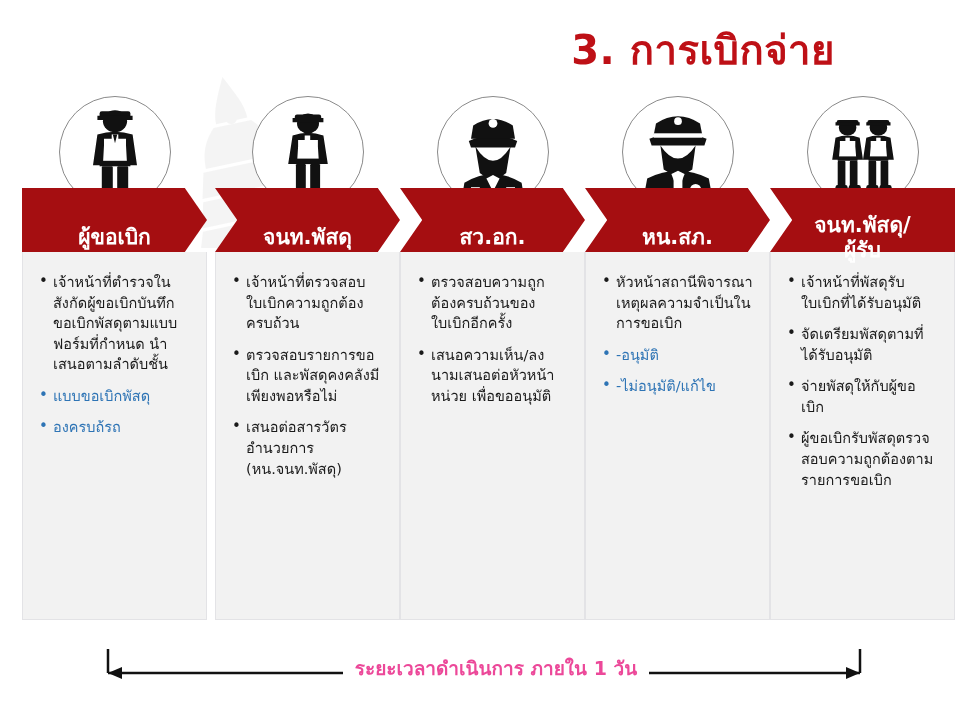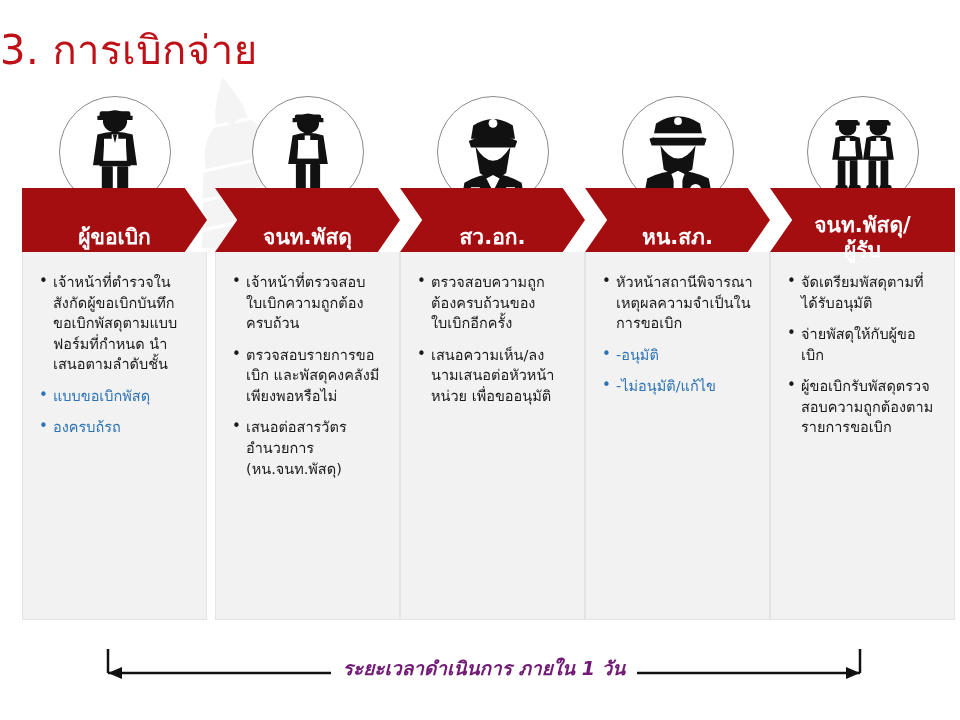--- a/index.html
+++ b/index.html
@@ -25,23 +25,23 @@
     opacity: 0.10;
     pointer-events: none;
   }
 
   
   #title {
     position: absolute;
     top: 28px;
     left: 0;
     width: 835px;
-    text-align: left;
+    text-align: right;
     font-size: 40px;
-    font-weight: normal;
+    font-weight: bold;
     color: #BE1016;
     letter-spacing: 0.5px;
     line-height: 1.1;
   }
 
   
   .column {
     position: absolute;
     top: 96px;
     width: 185px;
@@ -149,28 +149,27 @@
   #timeline {
     position: absolute;
     left: 100px;
     top: 645px;
     width: 768px;
     height: 50px;
   }
   #timeline svg { display: block; }
   #timeline-label {
     position: absolute;
-    left: 0;
+    left: 12px;
     top: 8px;
     width: 768px;
     text-align: center;
     font-size: 19px;
     font-weight: bold;
-    color: #701a75;
-    font-style: italic;
+    color: #ec4899;
   }
   #timeline-label span {
     background: #ffffff;
     padding: 0 12px;
   }
 </style>
 </head>
 <body>
 
 <div id="watermark">
@@ -354,20 +353,21 @@
       </g>
     </svg>
   </div>
   <div class="header-wrap">
     <div class="chev last"></div>
     <div class="header-label">จนท.พัสดุ/
 ผู้รับ</div>
   </div>
   <div class="panel">
     <ul class="bullets">
+      <li>เจ้าหน้าที่พัสดุรับใบเบิกที่ได้รับอนุมัติ</li>
       <li>จัดเตรียมพัสดุตามที่ได้รับอนุมัติ</li>
       <li>จ่ายพัสดุให้กับผู้ขอเบิก</li>
       <li>ผู้ขอเบิกรับพัสดุตรวจสอบความถูกต้องตามรายการขอเบิก</li>
     </ul>
   </div>
 </div>
 
 <div id="timeline">
   <svg width="768" height="50" viewBox="0 0 768 50" xmlns="http://www.w3.org/2000/svg">
     <g stroke="#111111" stroke-width="2.5" fill="none">

